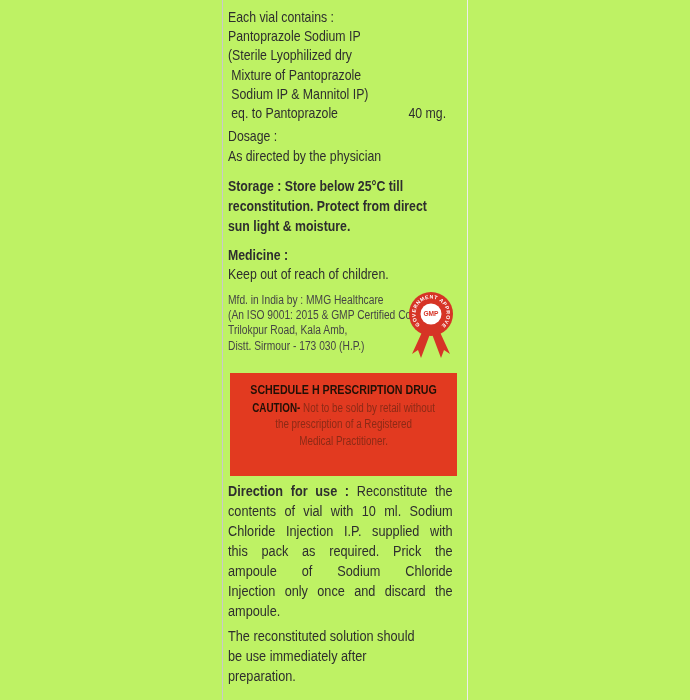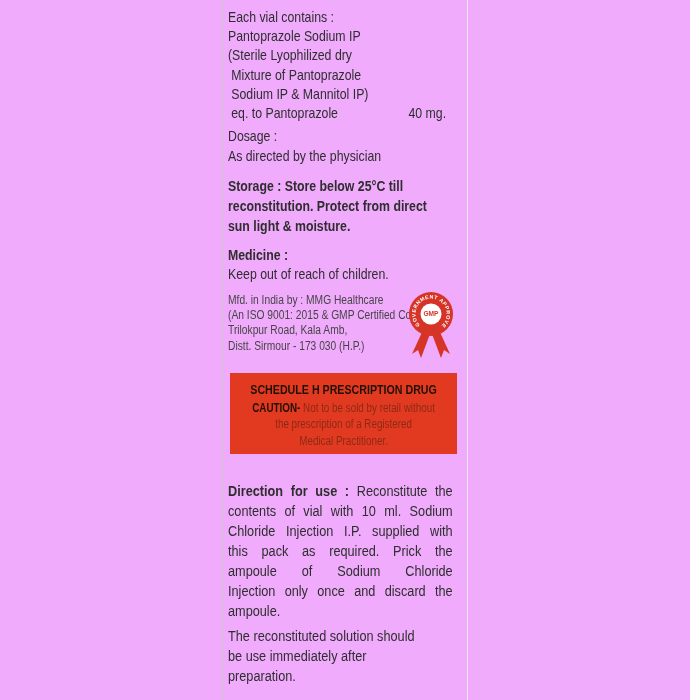--- a/index.html
+++ b/index.html
@@ -1,38 +1,38 @@
 <!DOCTYPE html>
 <html style="--accent-red: #e23a20; --badge-red: #d63426; --caution-dark: #8c2a16; --text: #2e2e2e; --fold-line: #c9c9c9;"><head>
 <meta charset="utf-8">
 <style>
   html,body{margin:0;padding:0;background:#ffffff;}
   .canvas{
     position:relative;width:690px;height:700px;overflow:hidden;
-    background:#f0abfc;color:var(--text,#2e2e2e);
+    background:#bef264;color:var(--text,#2e2e2e);
     font-family:"Liberation Sans","DejaVu Sans",sans-serif;
   }
   .vline{position:absolute;top:0;width:1px;height:700px;background:var(--fold-line,#c9c9c9);}
   .vline.left{left:222px;}
   .vline.right{left:467px;background:#ececec;}
   
   .blk{position:absolute;transform:scaleX(0.82);transform-origin:0 0;}
   .composition{left:228px;top:7px;width:266px;font-size:15px;line-height:19.2px;}
   .indent{padding-left:4px;}
   .comp-last{display:flex;justify-content:space-between;padding-left:4px;}
   .dosage{left:228px;top:126px;width:266px;font-size:15px;line-height:20px;}
   .storage{left:228px;top:176px;width:270px;font-size:15px;line-height:20px;font-weight:bold;}
   .medicine{left:228px;top:245px;width:266px;font-size:15px;line-height:19px;}
   .medicine .hd{font-weight:bold;}
   .mfd{left:228px;top:293px;width:284px;font-size:12.5px;line-height:15.2px;color:#454545;}
   .badge{position:absolute;left:404px;top:290px;width:54px;height:72px;}
   .badge .red{fill:var(--badge-red,#d63426);}
   .badge .curvetxt{fill:#ffffff;font-family:"Liberation Sans",sans-serif;font-size:5.2px;font-weight:bold;letter-spacing:0.55px;}
   .badge .gmptxt{fill:var(--badge-red,#d63426);font-family:"Liberation Sans",sans-serif;font-size:6.6px;font-weight:bold;}
-  .redbox{position:absolute;left:230px;top:373px;width:227px;height:81px;background:var(--accent-red,#e23a20);}
+  .redbox{position:absolute;left:230px;top:373px;width:227px;height:103px;background:var(--accent-red,#e23a20);}
   .redbox-inner{transform:scaleX(0.82);transform-origin:0 0;width:277px;padding-top:9px;text-align:center;
     color:var(--caution-dark,#8c2a16);font-size:12px;line-height:16.2px;}
   .redbox .title{color:#211006;font-weight:bold;font-size:13px;margin-bottom:2px;}
   .redbox .caut{color:#211006;font-weight:bold;}
   .directions{left:228px;top:481px;width:274px;font-size:15.5px;line-height:20px;}
   .jline{text-align:justify;text-align-last:justify;}
   .directions .hd{font-weight:bold;}
   .note{left:228px;top:626px;width:274px;font-size:15.5px;line-height:20px;}
 </style>
 </head>

